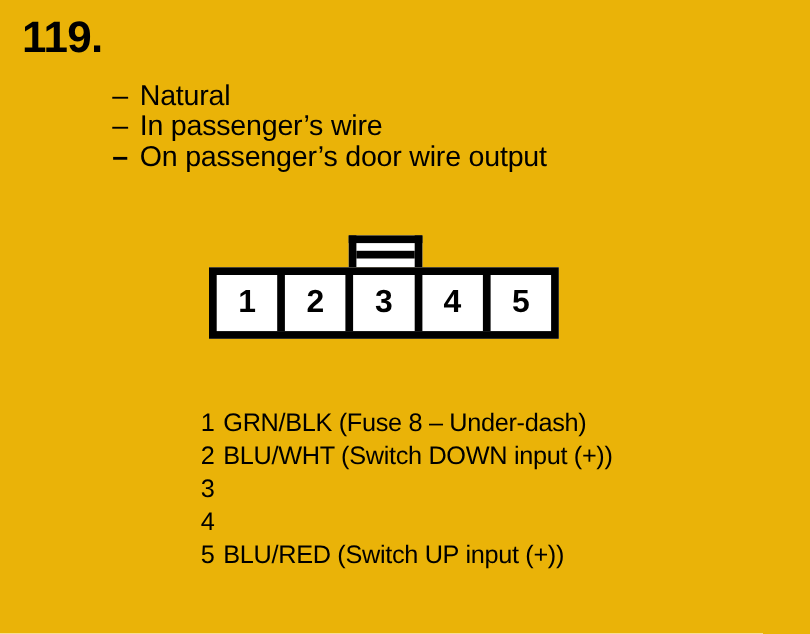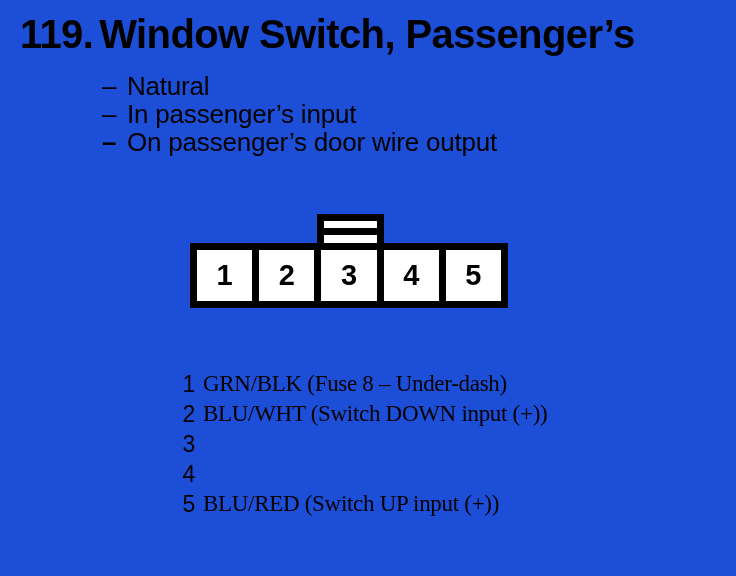--- a/index.html
+++ b/index.html
@@ -1,20 +1,20 @@
 <!DOCTYPE html>
 <html><head>
 <meta charset="utf-8">
 <style>
   html, body { margin: 0; padding: 0; background: #ffffff; }
   .page {
     position: relative;
     width: 736px;
     height: 576px;
-    background: #1d4ed8;
+    background: #eab308;
     color: #000000;
     font-family: "Liberation Sans", "DejaVu Sans", sans-serif;
     overflow: hidden;
   }
 
   
   .title-row {
     position: absolute;
     left: 20px;
     top: 13px;
@@ -90,40 +90,39 @@
   .pinout {
     position: absolute;
     left: 182px;
     top: 369px;
     font-size: 23px;
     line-height: 30px;
     letter-spacing: -0.3px;
   }
   .pin-row { display: flex; }
   .pin-no { width: 13px; text-align: right; flex-shrink: 0; }
-  .pin-wire { margin-left: 8px; white-space: nowrap; font-family: Liberation Serif, serif; }
+  .pin-wire { margin-left: 8px; white-space: nowrap; }
 </style>
 </head>
 <body>
 
 <div class="page">
 
   <div class="title-row">
     <span>119.</span>
-    <span>Window Switch, Passenger’s</span>
   </div>
 
   <div class="notes">
     <div class="note-row">
       <span class="dash">–</span>
       <span class="note-text">Natural</span>
     </div>
     <div class="note-row">
       <span class="dash">–</span>
-      <span class="note-text">In passenger’s input</span>
+      <span class="note-text">In passenger’s wire</span>
     </div>
     <div class="note-row">
       <span class="dash dash-bold">–</span>
       <span class="note-text">On passenger’s door wire output</span>
     </div>
   </div>
 
   <div class="keying-tab">
     <div class="tab-bar"></div>
   </div>

